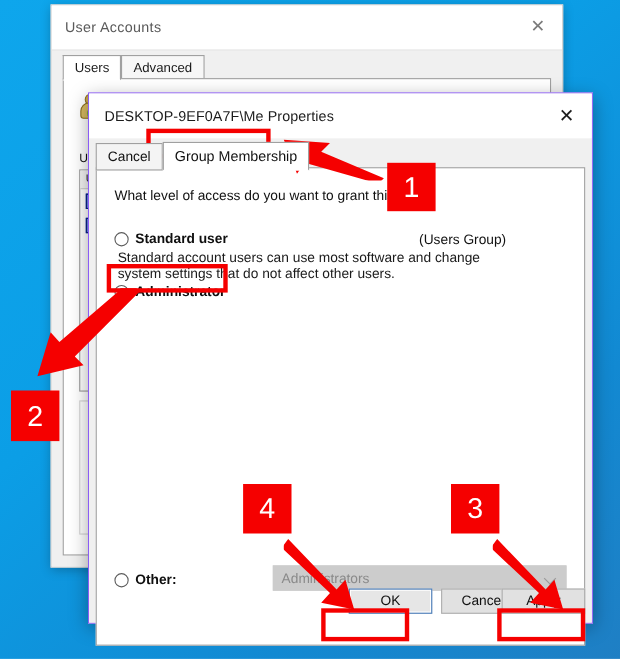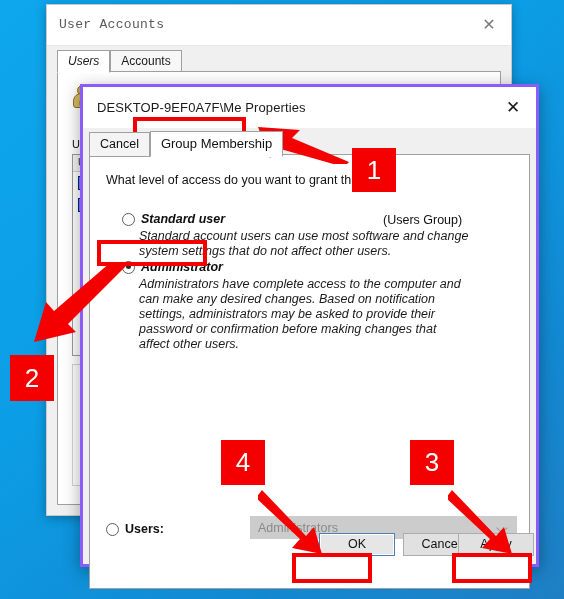--- a/index.html
+++ b/index.html
@@ -33,21 +33,20 @@
     position: relative;
     background: #ffffff;
   }
   .bg-title {
     position: absolute;
     left: 12px;
     top: 12px;
     font-size: 13px;
     color: #5a5a5a;
     letter-spacing: 0.3px;
-    font-family: Liberation Mono, monospace;
   }
   .bg-close {
     position: absolute;
     right: 8px;
     top: 8px;
     width: 28px;
     height: 24px;
     color: #7b7b7b;
     font-size: 16px;
     line-height: 24px;
@@ -72,21 +71,20 @@
     padding: 3px 10px 4px 10px;
     border: 1px solid #a0a0a0;
     background: #f7f7f7;
     color: #1a1a1a;
     position: relative;
   }
   .bg-tab.active {
     background: #ffffff;
     border-bottom-color: #ffffff;
     z-index: 3;
-    font-style: italic;
   }
   .bg-tabpanel {
     position: absolute;
     left: 10px;
     right: 10px;
     top: 25px;
     bottom: 10px;
     background: #ffffff;
     border: 1px solid #a0a0a0;
   }
@@ -207,21 +205,21 @@
   }
 
   
   .dlg {
     position: absolute;
     left: 80px;
     top: 84px;
     width: 459px;
     height: 483px;
     background: #f0f0f0;
-    border: 3px solid #8b5cf6;
+    border: 1px solid #8b5cf6;
     box-shadow: 0 4px 16px rgba(0,0,0,0.35);
     box-sizing: border-box;
   }
   .dlg-titlebar {
     height: 41px;
     background: #ffffff;
     position: relative;
   }
   .dlg-title {
     position: absolute;
@@ -283,23 +281,22 @@
   .q-text {
     position: absolute;
     left: 16px;
     top: 18px;
     font-size: 12.5px;
     color: #111;
   }
 
   .opt {
     position: absolute;
-    left: 32px;
-    font-size: 12.5px;
-    font-style: italic;
+    left: 16px;
+    font-size: 12.5px;
   }
   .opt-row {
     display: flex;
     align-items: center;
     gap: 6px;
   }
   .radio {
     width: 13px; height: 13px;
     border-radius: 50%;
     border: 1.3px solid #5c5c5c;
@@ -320,21 +317,21 @@
     font-weight: bold;
     color: #0f0f0f;
     font-size: 12.5px;
   }
   .opt-group {
     position: absolute;
     font-size: 12.5px;
     color: #111;
   }
   .opt-desc {
-    margin-left: 17px;
+    margin-left: 3px;
     margin-top: 3px;
     font-size: 12.5px;
     color: #1b1b1b;
     line-height: 15px;
     width: 330px;
   }
 
   .other-row {
     position: absolute;
     left: 16px;
@@ -428,21 +425,21 @@
 </head>
 <body>
 
 <div class="bg-window">
   <div class="bg-titlebar">
     <div class="bg-title">User Accounts</div>
     <div class="bg-close">✕</div>
   </div>
   <div class="bg-body">
     <div class="bg-tabstrip">
-      <span class="bg-tab active">Users</span><span class="bg-tab">Accounts</span>
+      <span class="bg-tab active">Users</span><span class="bg-tab">Advanced</span>
     </div>
     <div class="bg-tabpanel">
       <div class="bg-userline">
         <span class="bg-usericon">
           <span class="head"></span>
             <span class="body"></span>
             <span class="key"></span>
         </span>
         <span>Use the list below to grant or deny users access to your computer, and to change passwords and other settings.</span>
       </div>
@@ -488,26 +485,25 @@
         </div>
         <div class="opt-desc">Standard account users can use most software and change system settings that do not affect other users.</div>
       </div>
       <div class="opt-group" style="left:293px; top:58px;">(Users Group)</div>
 
       <div class="opt" style="top:105px;">
         <div class="opt-row">
           <span class="radio checked"></span>
           <span class="opt-label">Administrator</span>
         </div>
-        <div class="opt-desc">Administrators have complete access to the computer and can make any desired changes. Based on notification settings, administrators may be asked to provide their password or confirmation before making changes that affect other users.</div>
       </div>
 
       <div class="other-row">
         <span class="radio"></span>
-        <span class="other-label">Users:</span>
+        <span class="other-label">Other:</span>
       </div>
       <div class="combo">
         <span>Administrators</span>
         <span class="combo-arrow"></span>
       </div>
 
     </div>
 
     <div class="dlg-buttons">
       <div class="btn default" style="left:236px;">OK</div>

